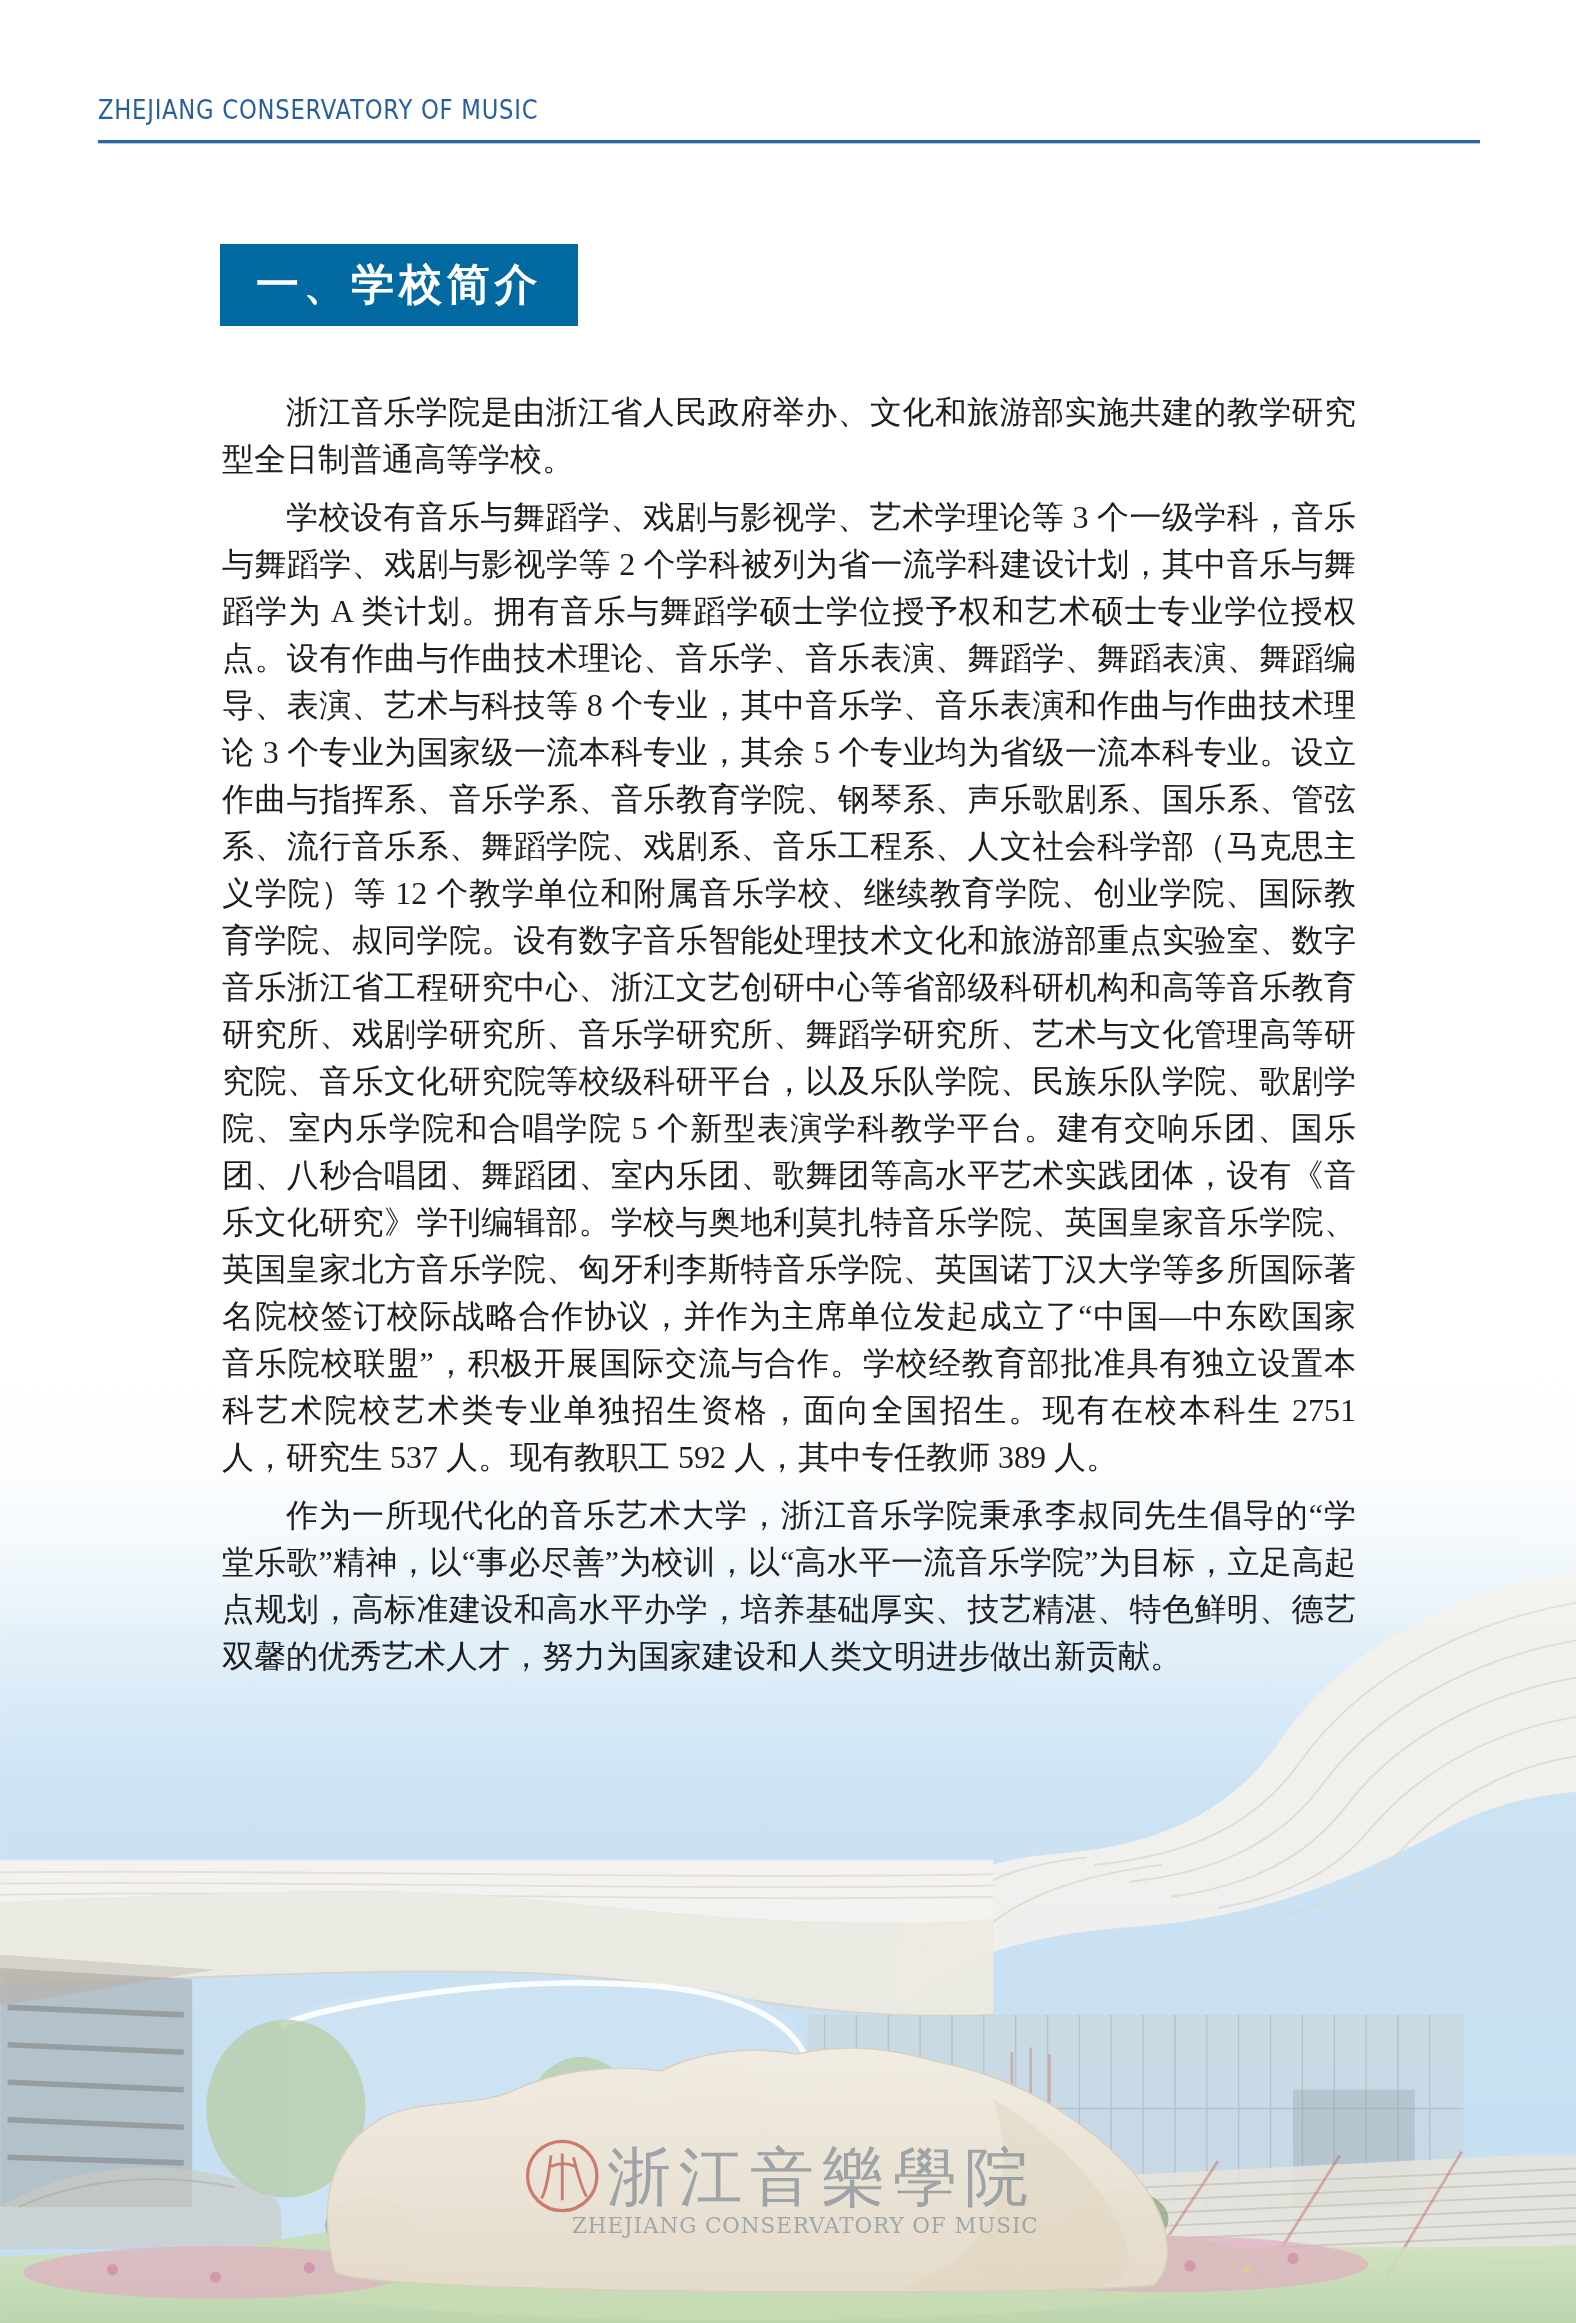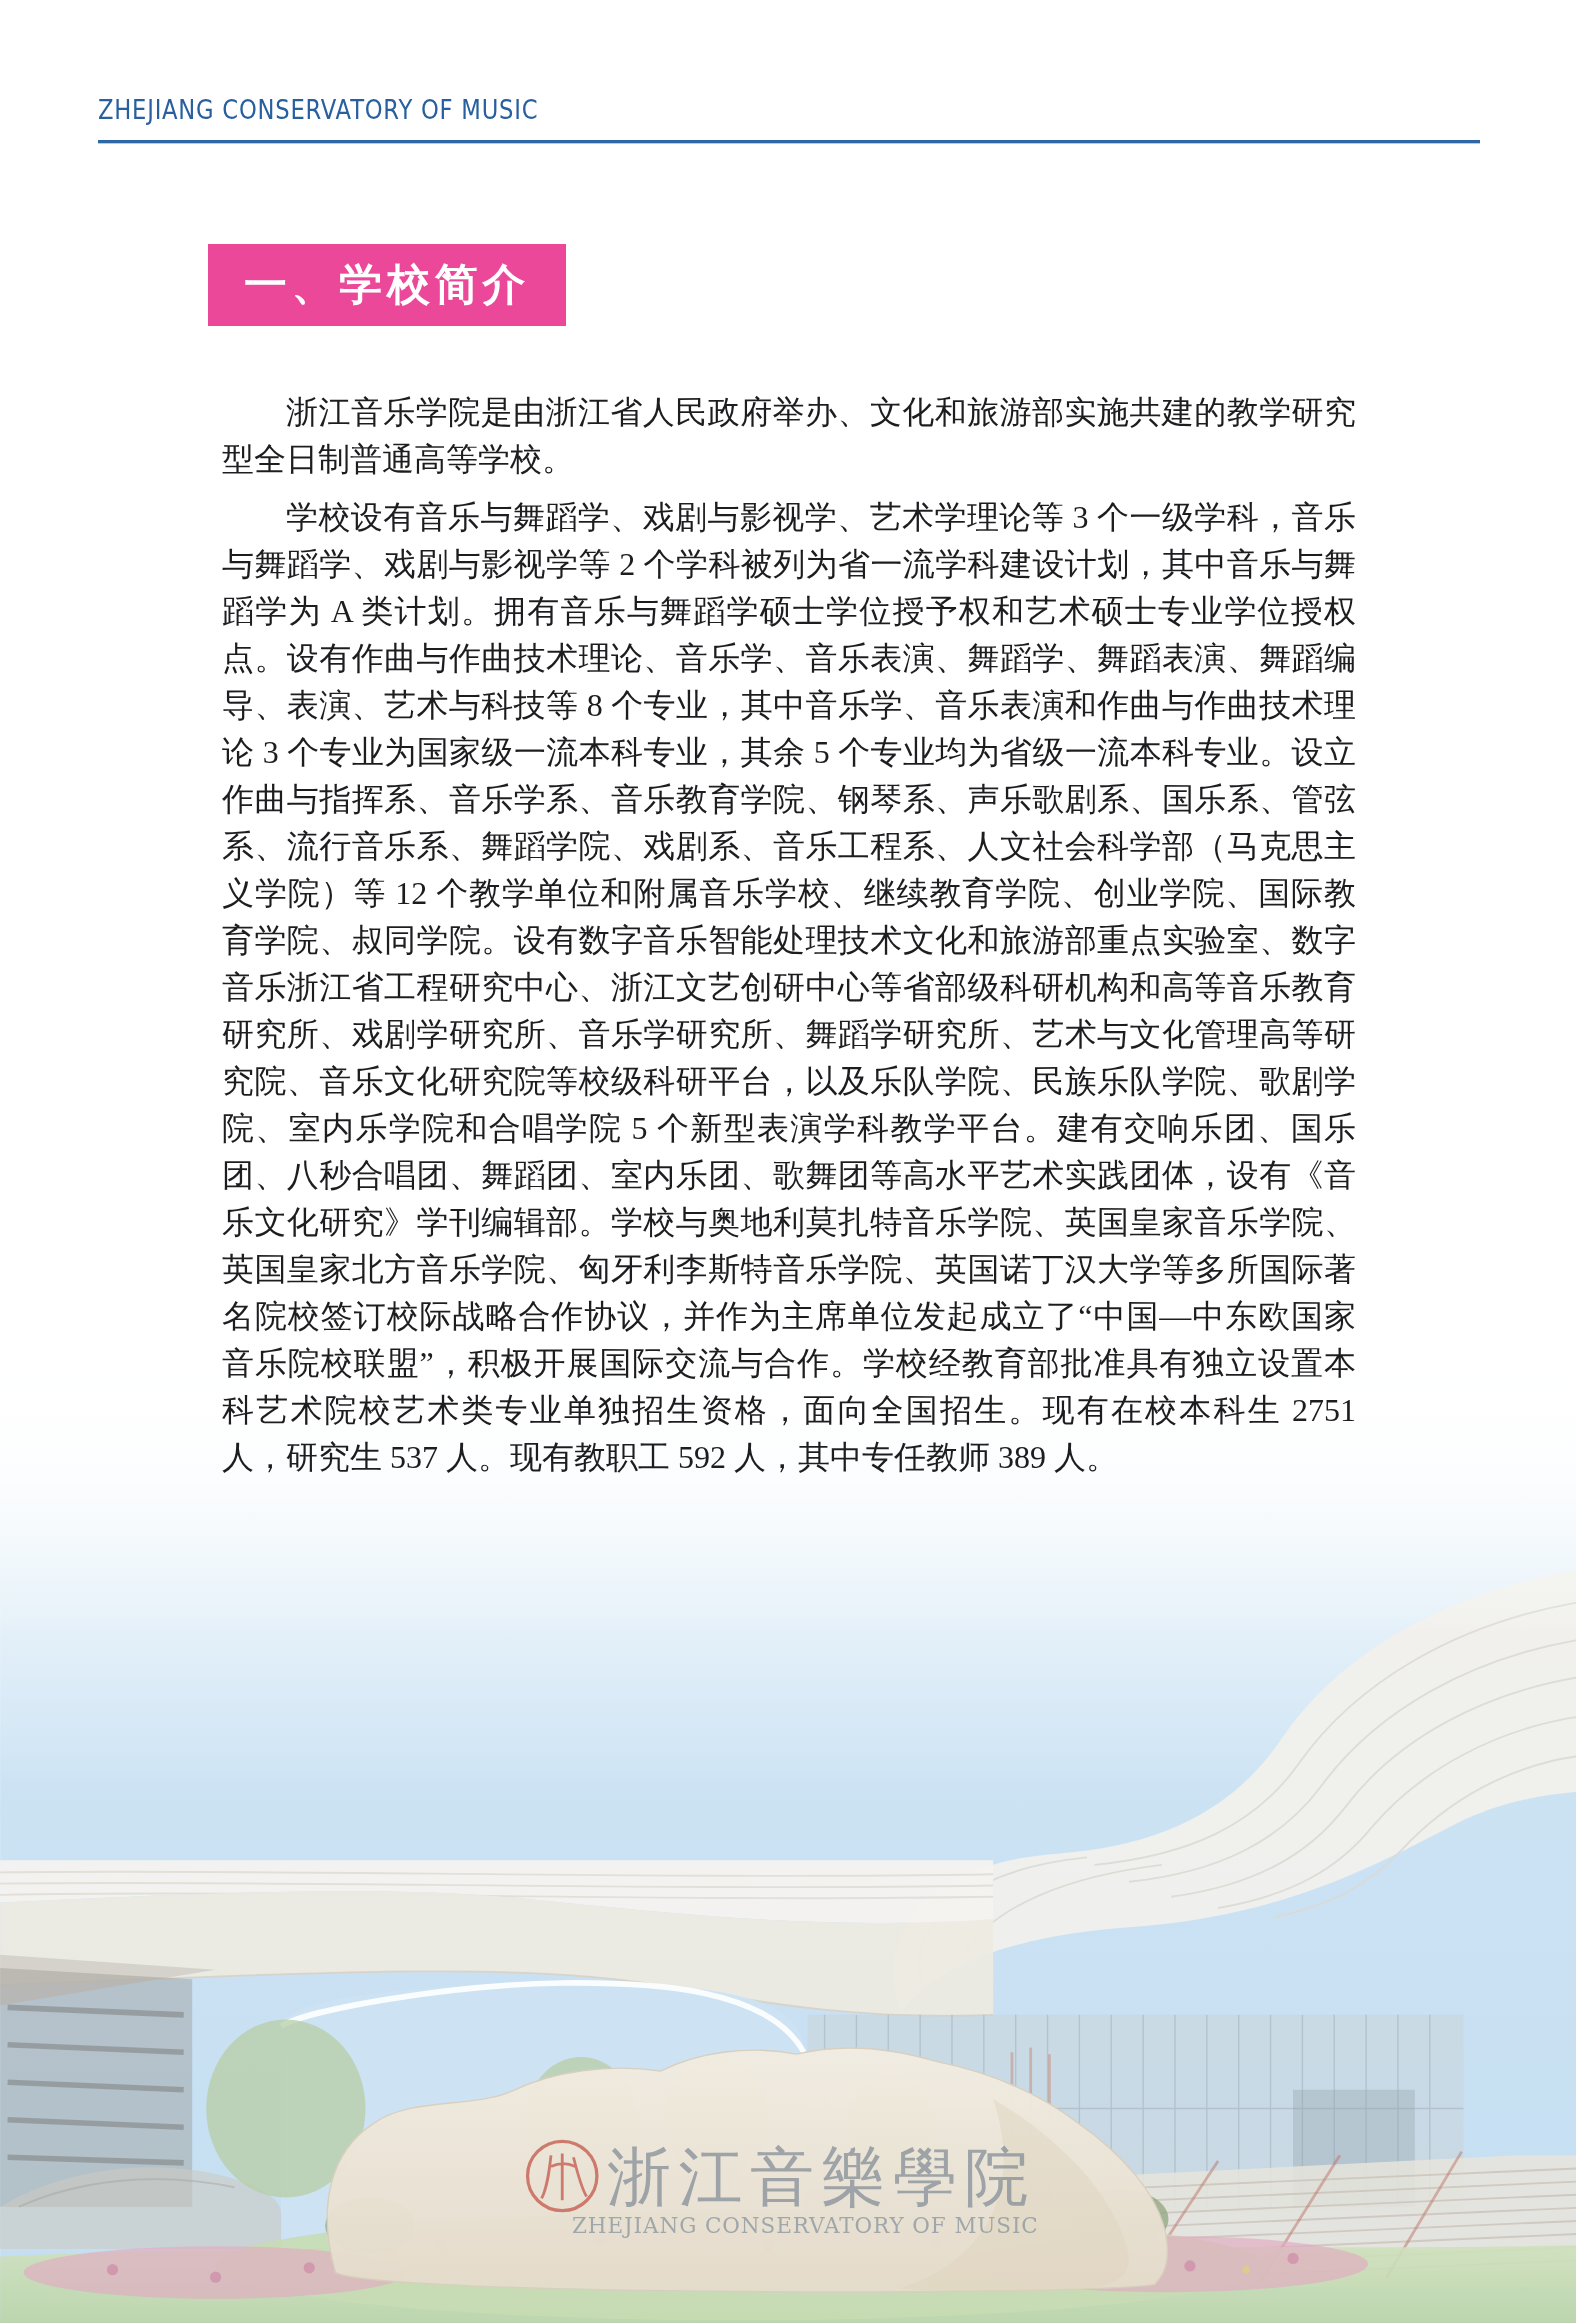--- a/index.html
+++ b/index.html
@@ -12,21 +12,21 @@
     position:absolute;left:98px;top:94px;font-size:27px;color:#28609f;
     letter-spacing:0.9px;white-space:nowrap;transform:scaleX(.84);transform-origin:left center;
     font-weight:500;
   }
   .rule{
     position:absolute;left:98px;right:97px;top:140px;height:2.8px;
     background:#2f67a6;border-bottom:0.9px solid #b7cce4;
   }
   
   .banner{
-    position:absolute;left:208px;top:244px;width:358px;height:82px;background:#ec4899;
+    position:absolute;left:220px;top:244px;width:358px;height:82px;background:#0369a1;
     color:#ffffff;display:flex;align-items:center;justify-content:center;
     font-family:"DejaVu Serif","Liberation Serif",serif;font-weight:bold;
     font-size:43px;letter-spacing:4.7px;z-index:3;
   }
   
   .article{
     position:absolute;left:222px;top:389px;width:1134px;z-index:2;
     font-size:32px;line-height:47px;color:#1d1d20;text-align:justify;font-family:Liberation Serif, serif;
   }
   .article p{margin:0 0 11.2px 0;text-indent:64px}
@@ -50,20 +50,21 @@
 <div class="brand">ZHEJIANG CONSERVATORY OF MUSIC</div>
 <div class="rule"></div>
 
 <div class="banner">
   <span>一、学校简介</span>
 </div>
 
 <div class="article">
   <p>浙江音乐学院是由浙江省人民政府举办、文化和旅游部实施共建的教学研究型全日制普通高等学校。</p>
   <p>学校设有音乐与舞蹈学、戏剧与影视学、艺术学理论等 3 个一级学科，音乐与舞蹈学、戏剧与影视学等 2 个学科被列为省一流学科建设计划，其中音乐与舞蹈学为 A 类计划。拥有音乐与舞蹈学硕士学位授予权和艺术硕士专业学位授权点。设有作曲与作曲技术理论、音乐学、音乐表演、舞蹈学、舞蹈表演、舞蹈编导、表演、艺术与科技等 8 个专业，其中音乐学、音乐表演和作曲与作曲技术理论 3 个专业为国家级一流本科专业，其余 5 个专业均为省级一流本科专业。设立作曲与指挥系、音乐学系、音乐教育学院、钢琴系、声乐歌剧系、国乐系、管弦系、流行音乐系、舞蹈学院、戏剧系、音乐工程系、人文社会科学部（马克思主义学院）等 12 个教学单位和附属音乐学校、继续教育学院、创业学院、国际教育学院、叔同学院。设有数字音乐智能处理技术文化和旅游部重点实验室、数字音乐浙江省工程研究中心、浙江文艺创研中心等省部级科研机构和高等音乐教育研究所、戏剧学研究所、音乐学研究所、舞蹈学研究所、艺术与文化管理高等研究院、音乐文化研究院等校级科研平台，以及乐队学院、民族乐队学院、歌剧学院、室内乐学院和合唱学院 5 个新型表演学科教学平台。建有交响乐团、国乐团、八秒合唱团、舞蹈团、室内乐团、歌舞团等高水平艺术实践团体，设有《音乐文化研究》学刊编辑部。学校与奥地利莫扎特音乐学院、英国皇家音乐学院、英国皇家北方音乐学院、匈牙利李斯特音乐学院、英国诺丁汉大学等多所国际著名院校签订校际战略合作协议，并作为主席单位发起成立了“中国—中东欧国家音乐院校联盟”，积极开展国际交流与合作。学校经教育部批准具有独立设置本科艺术院校艺术类专业单独招生资格，面向全国招生。现有在校本科生 2751 人，研究生 537 人。现有教职工 592 人，其中专任教师 389 人。</p>
+  <p>作为一所现代化的音乐艺术大学，浙江音乐学院秉承李叔同先生倡导的“学堂乐歌”精神，以“事必尽善”为校训，以“高水平一流音乐学院”为目标，立足高起点规划，高标准建设和高水平办学，培养基础厚实、技艺精湛、特色鲜明、德艺双馨的优秀艺术人才，努力为国家建设和人类文明进步做出新贡献。</p>
 </div>
 
 <div class="photo">
 <svg width="1577" height="965" viewBox="0 0 1683 1030" xmlns="http://www.w3.org/2000/svg">
   <defs>
     <linearGradient id="skyGrad" x1="0" y1="0" x2="0" y2="1">
       <stop offset="0" stop-color="#e6f1fa" stop-opacity="0"></stop>
       <stop offset="0.22" stop-color="#d6e9f6" stop-opacity="0.5"></stop>
       <stop offset="0.45" stop-color="#c9e1f3" stop-opacity="0.95"></stop>
       <stop offset="1" stop-color="#c4def1" stop-opacity="1"></stop>

